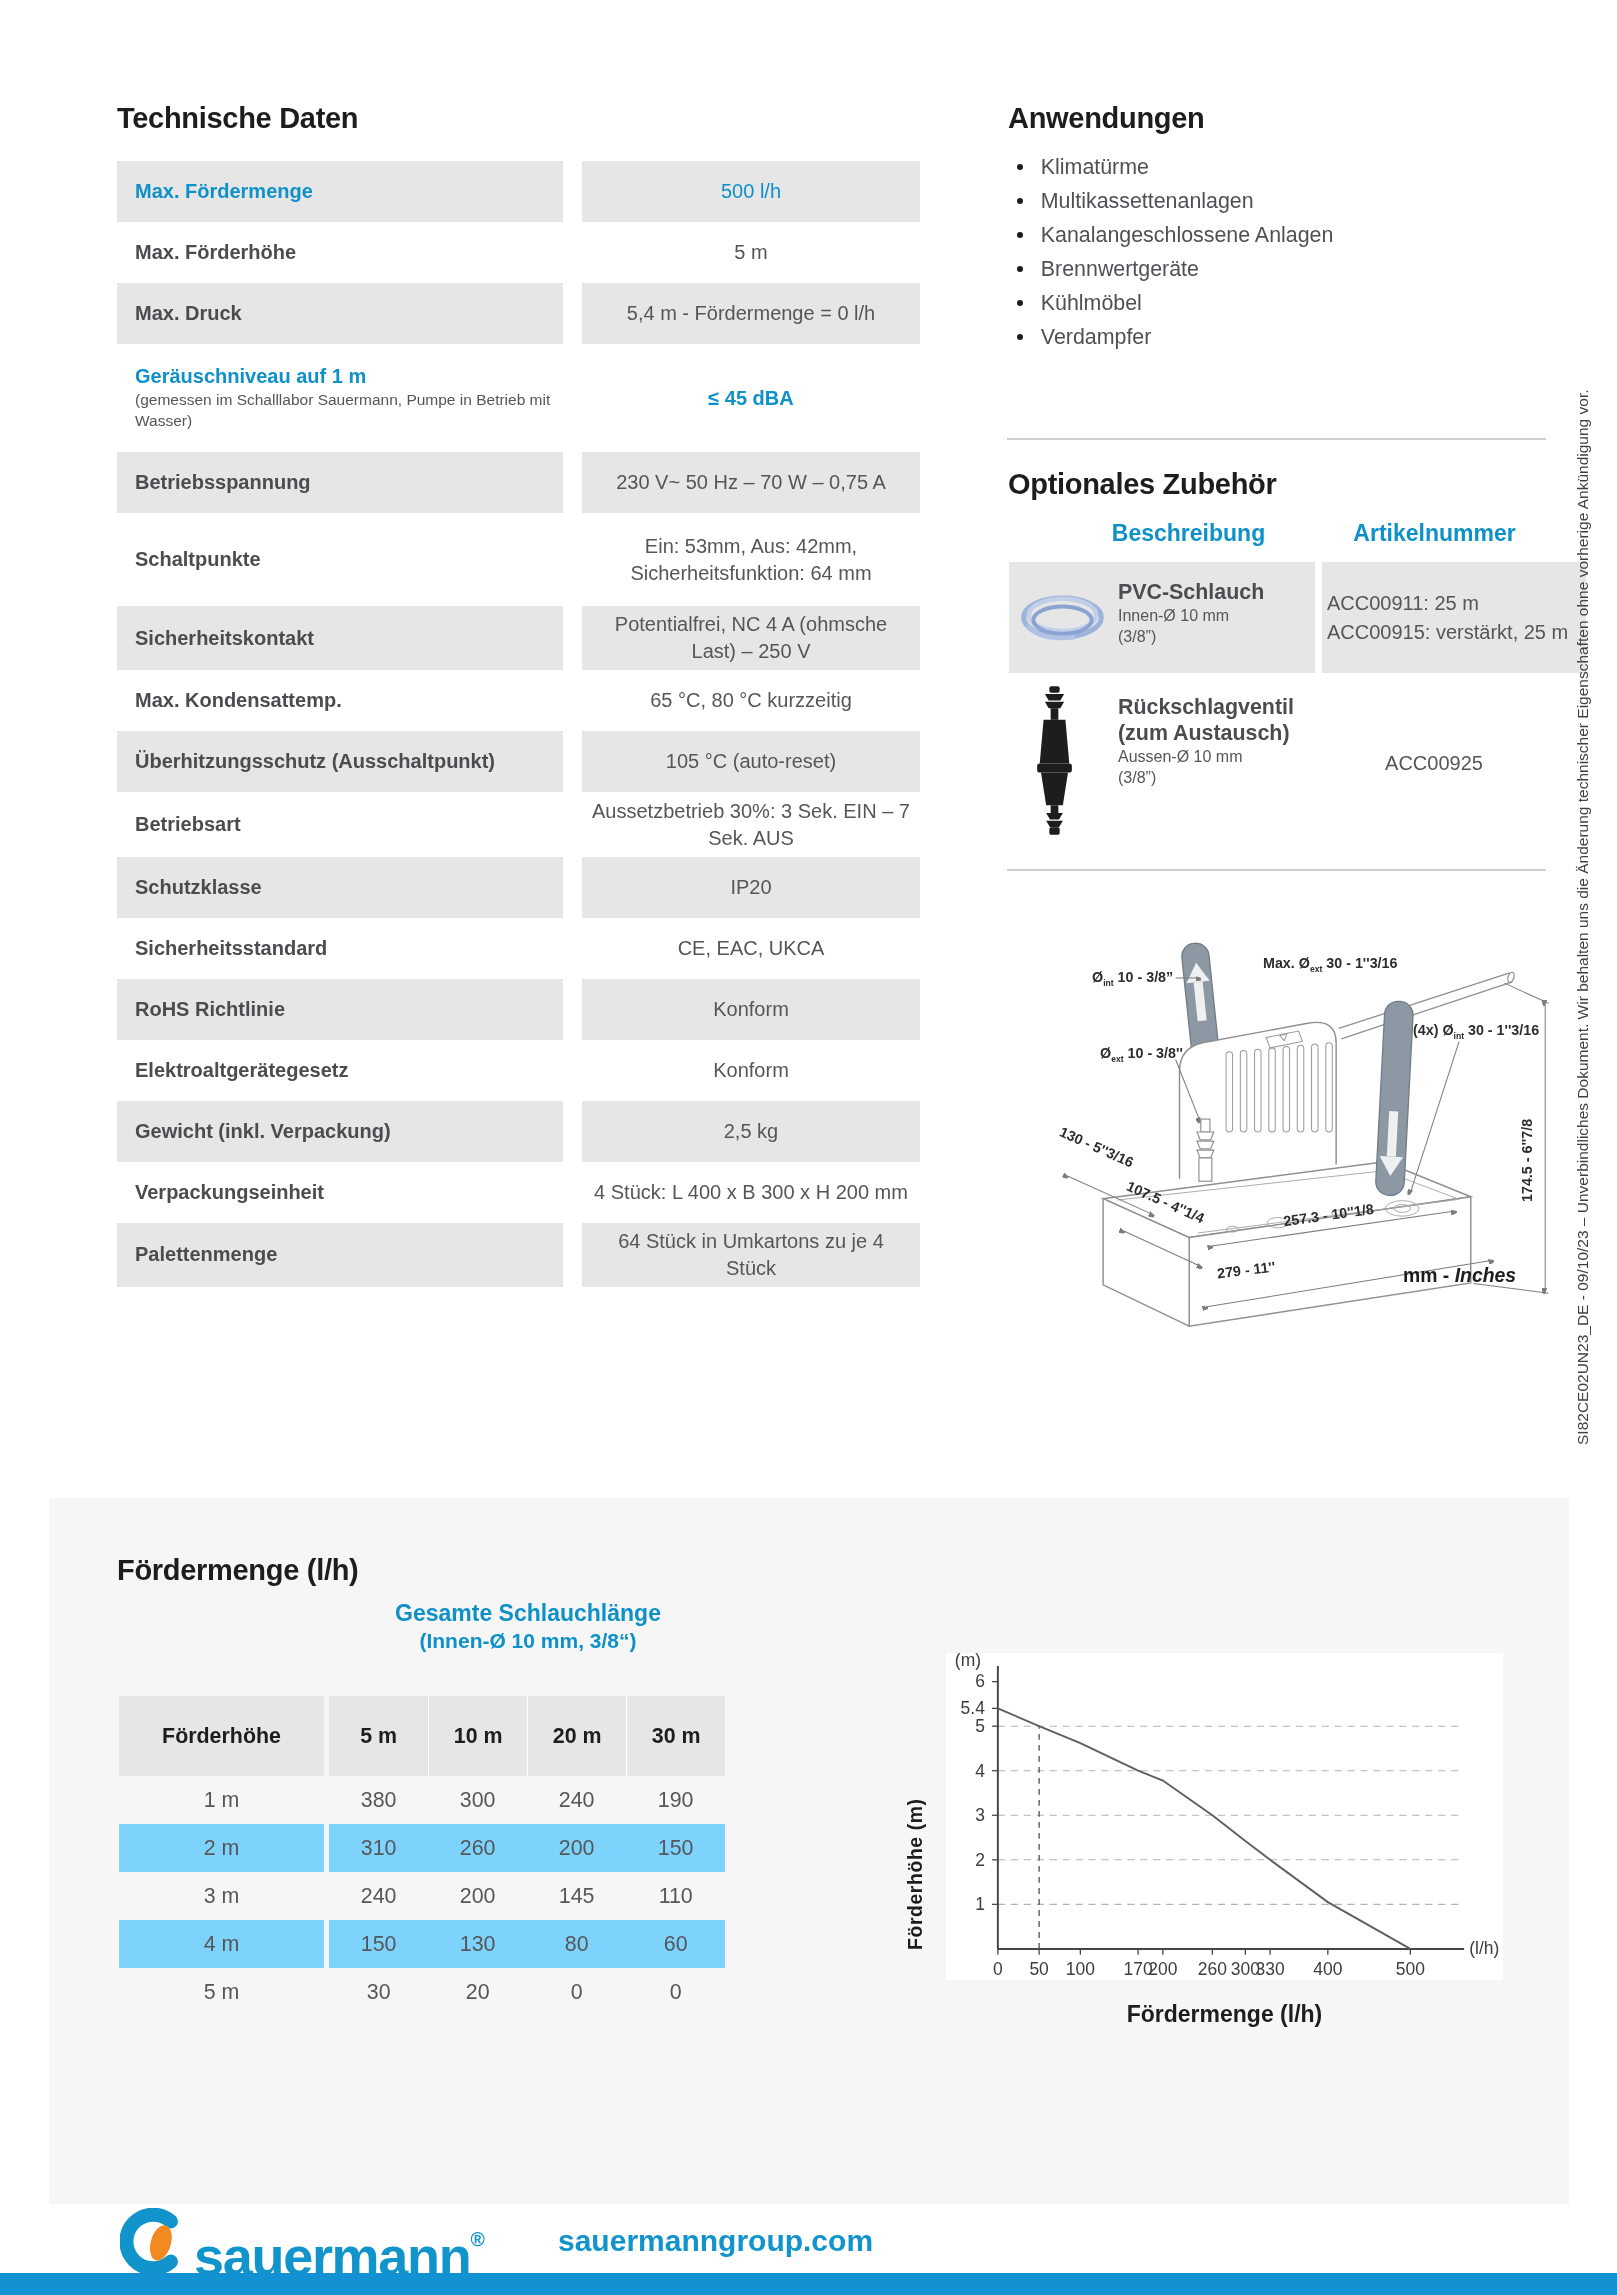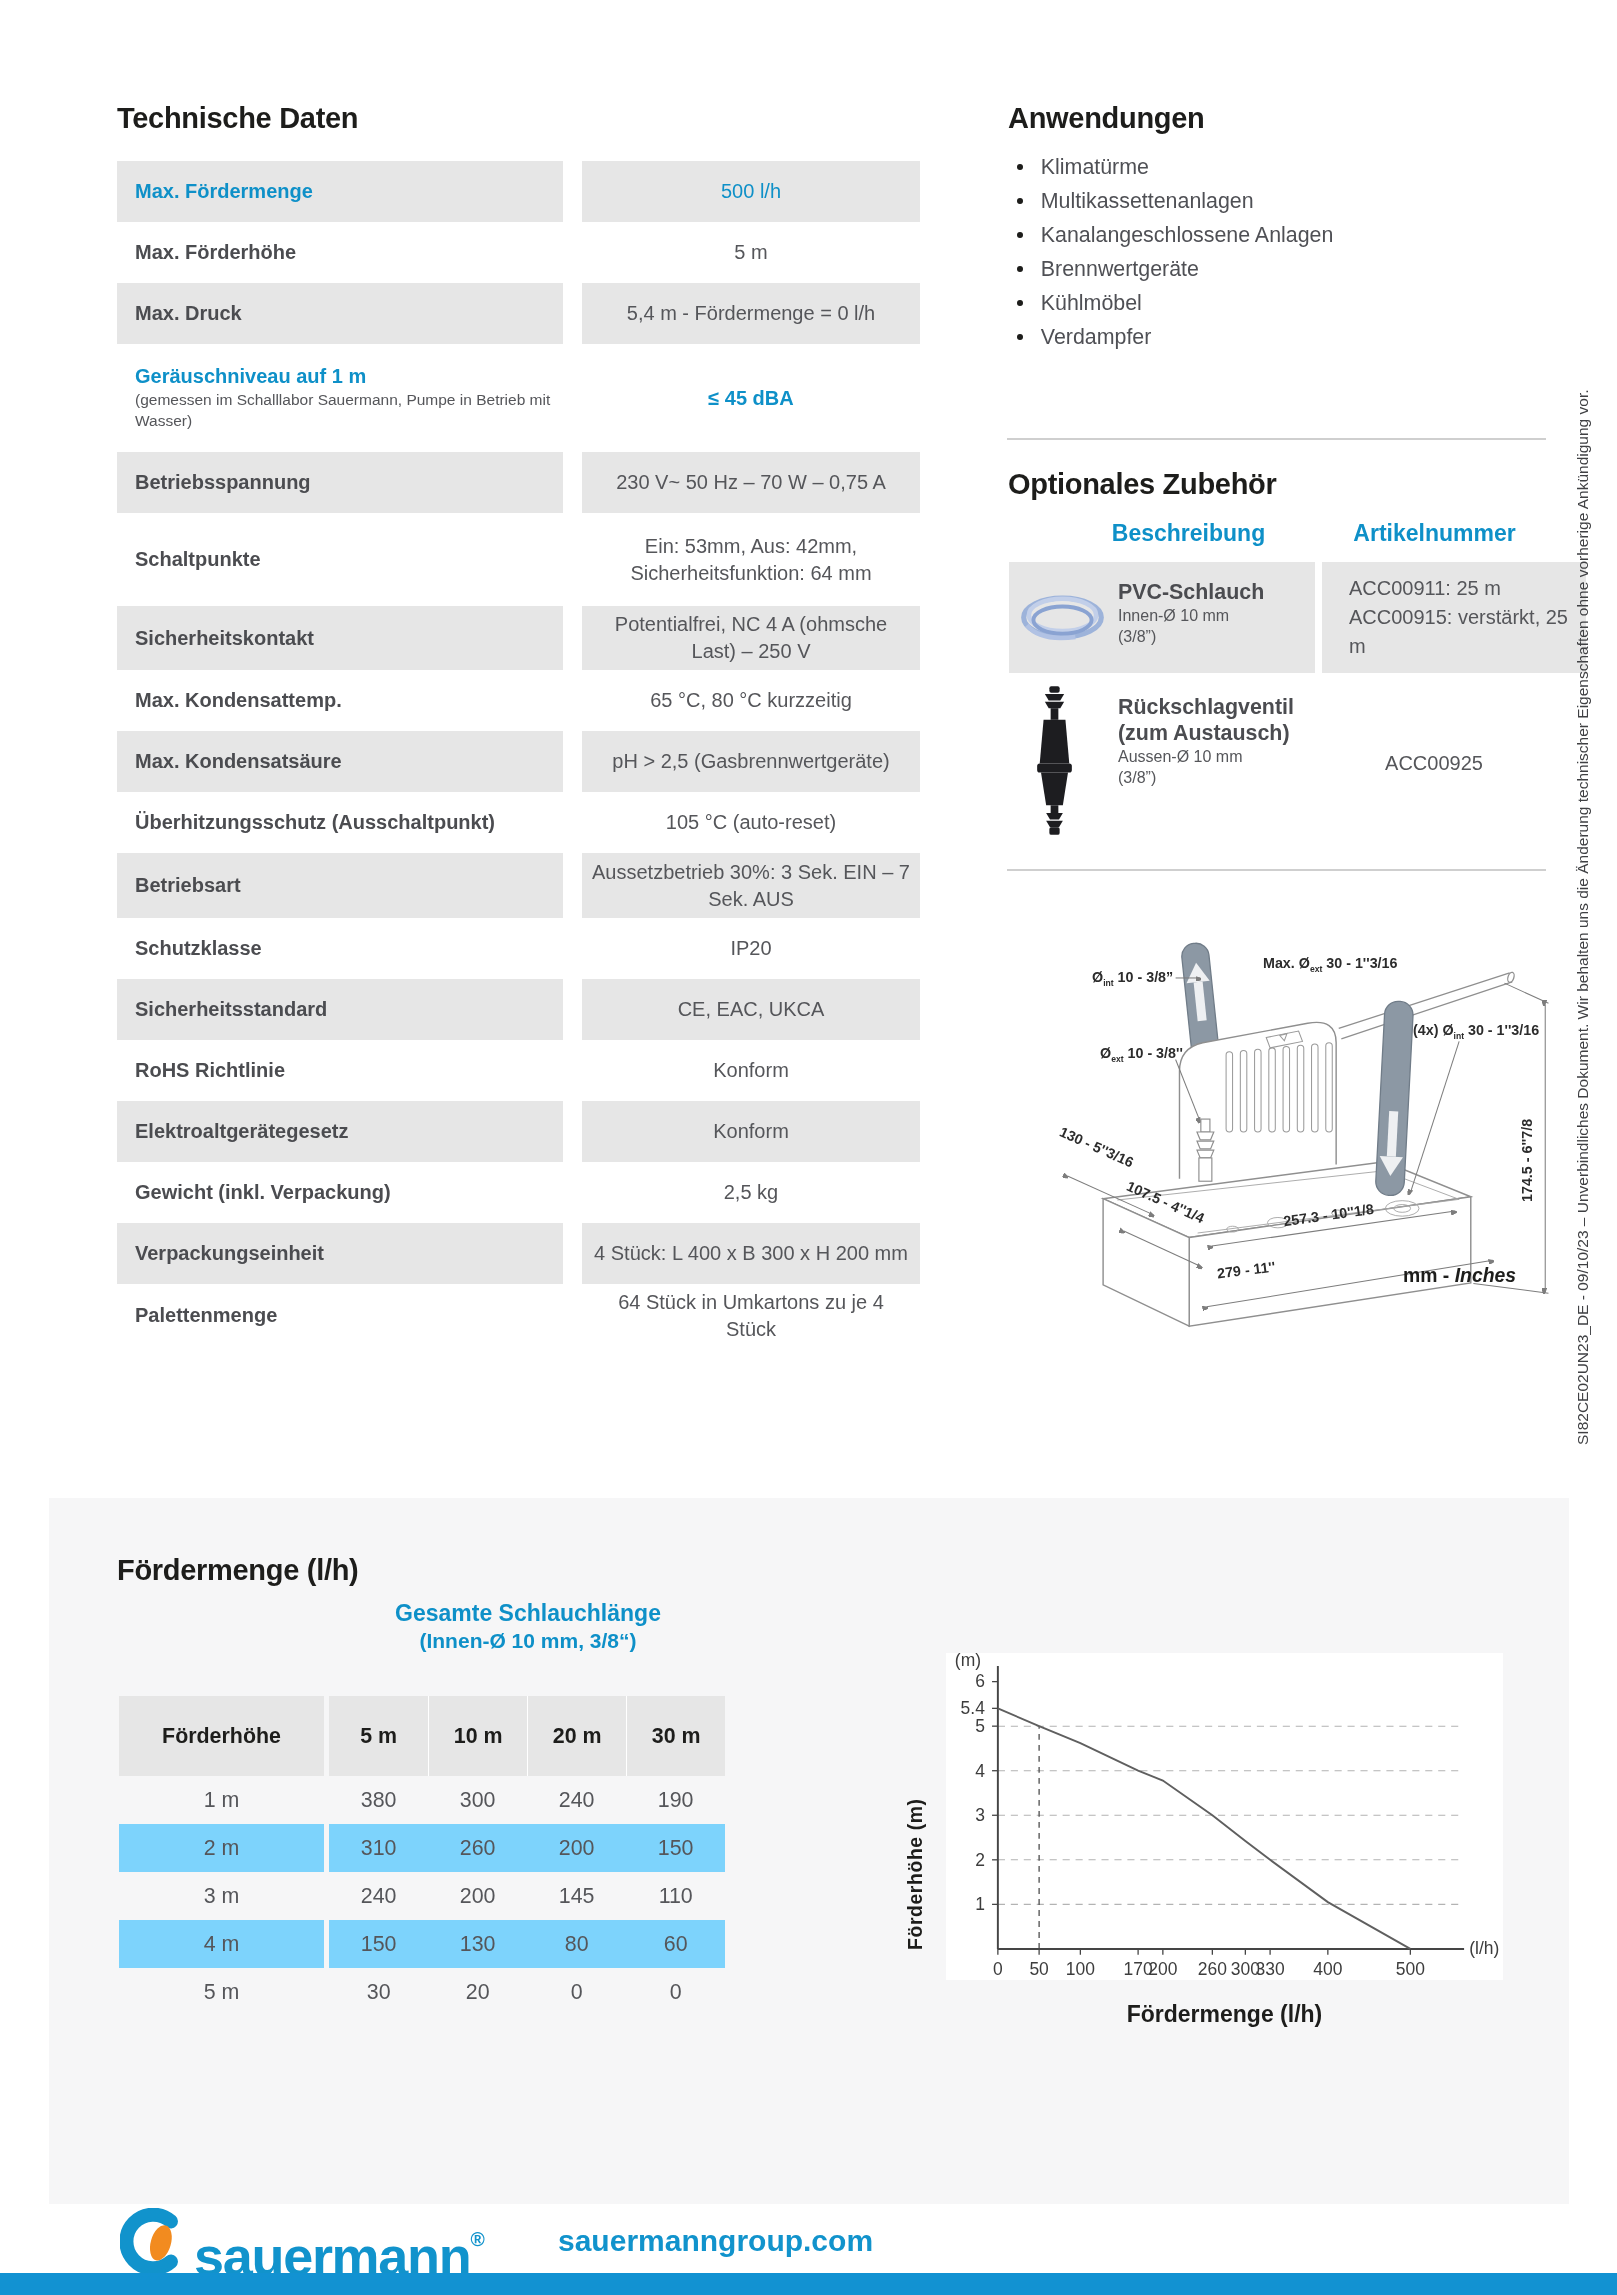--- a/index.html
+++ b/index.html
@@ -121,24 +121,20 @@
     </div>
     <div class="trow">
       <div class="tlabel">Sicherheitskontakt</div>
       <div class="tvalue">Potentialfrei, NC 4 A (ohmsche Last) – 250 V</div>
     </div>
     <div class="trow">
       <div class="tlabel">Max. Kondensattemp.</div>
       <div class="tvalue">65 °C, 80 °C kurzzeitig</div>
     </div>
     <div class="trow">
-      <div class="tlabel">Max. Kondensatsäure</div>
-      <div class="tvalue">pH &gt; 2,5 (Gasbrennwertgeräte)</div>
-    </div>
-    <div class="trow">
       <div class="tlabel">Überhitzungsschutz (Ausschaltpunkt)</div>
       <div class="tvalue">105 °C (auto-reset)</div>
     </div>
     <div class="trow">
       <div class="tlabel">Betriebsart</div>
       <div class="tvalue">Aussetzbetrieb 30%: 3 Sek. EIN – 7 Sek. AUS</div>
     </div>
     <div class="trow">
       <div class="tlabel">Schutzklasse</div>
       <div class="tvalue">IP20</div>
@@ -211,21 +207,21 @@
         <ellipse cx="75" cy="62" rx="45" ry="21" fill="none" stroke="#8aa3d2" stroke-width="6"></ellipse>
         <path d="M20,70 Q40,95 95,88" fill="none" stroke="#b1c2e4" stroke-width="7"></path>
       </svg>
     </span>
     <div class="abs" style="left:109px;top:17px;">
       <div class="acc-name">PVC-Schlauch</div>
       <div class="acc-desc">Innen-Ø 10 mm</div>
       <div class="acc-desc">(3/8”)</div>
     </div>
   </div>
-  <div class="acc-block acc-gray" style="left:1322px;top:562px;width:264px;height:111px;display:flex;flex-direction:column;justify-content:center;padding-left:27px;">
+  <div class="acc-block acc-gray" style="left:1322px;top:562px;width:264px;height:111px;display:flex;flex-direction:column;justify-content:center;padding-left:5px;">
     <div class="acc-part">ACC00911: 25 m</div>
     <div class="acc-part">ACC00915: verstärkt, 25 m</div>
   </div>
 
   <div class="acc-block" style="left:1009px;top:682px;width:306px;height:162px;">
     <span class="abs" style="left:23px;top:3.9px;">
       <svg width="45" height="155" viewBox="0 0 70 240">
         <g fill="#1d1d20">
           <rect x="27" y="0" width="16" height="10" rx="3"></rect>
           <polygon points="20,12 50,12 44,22 26,22"></polygon>

